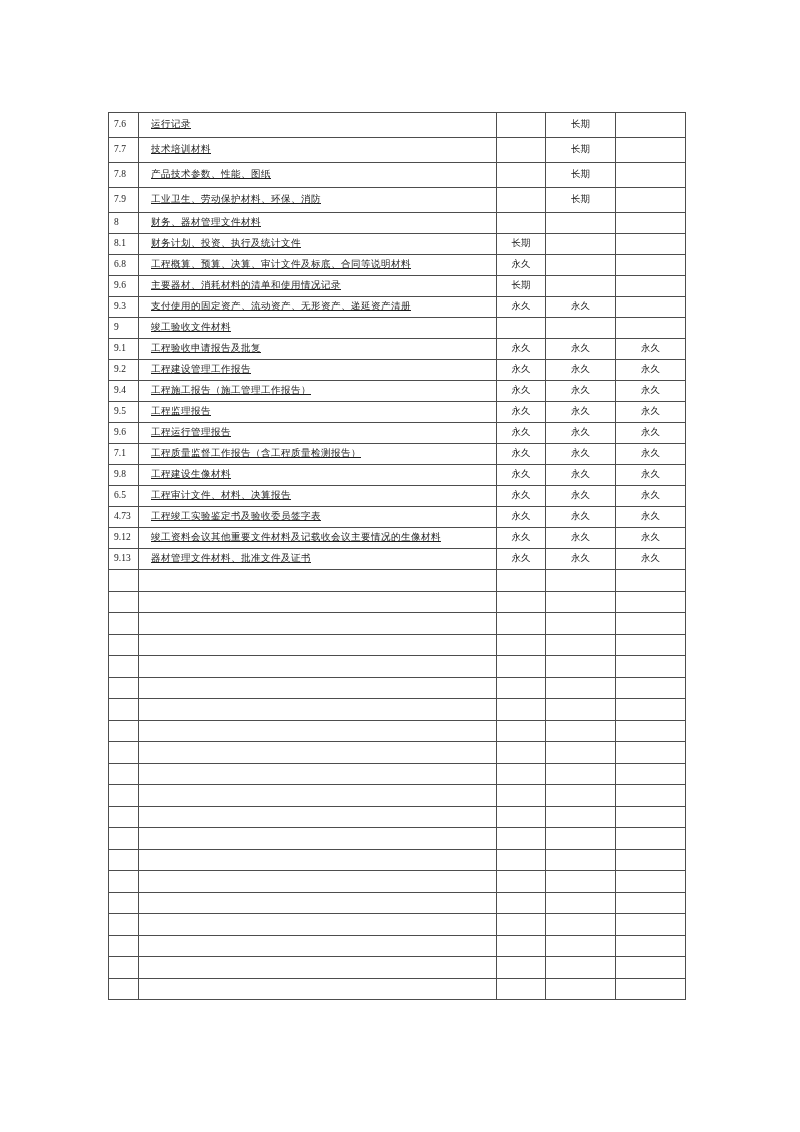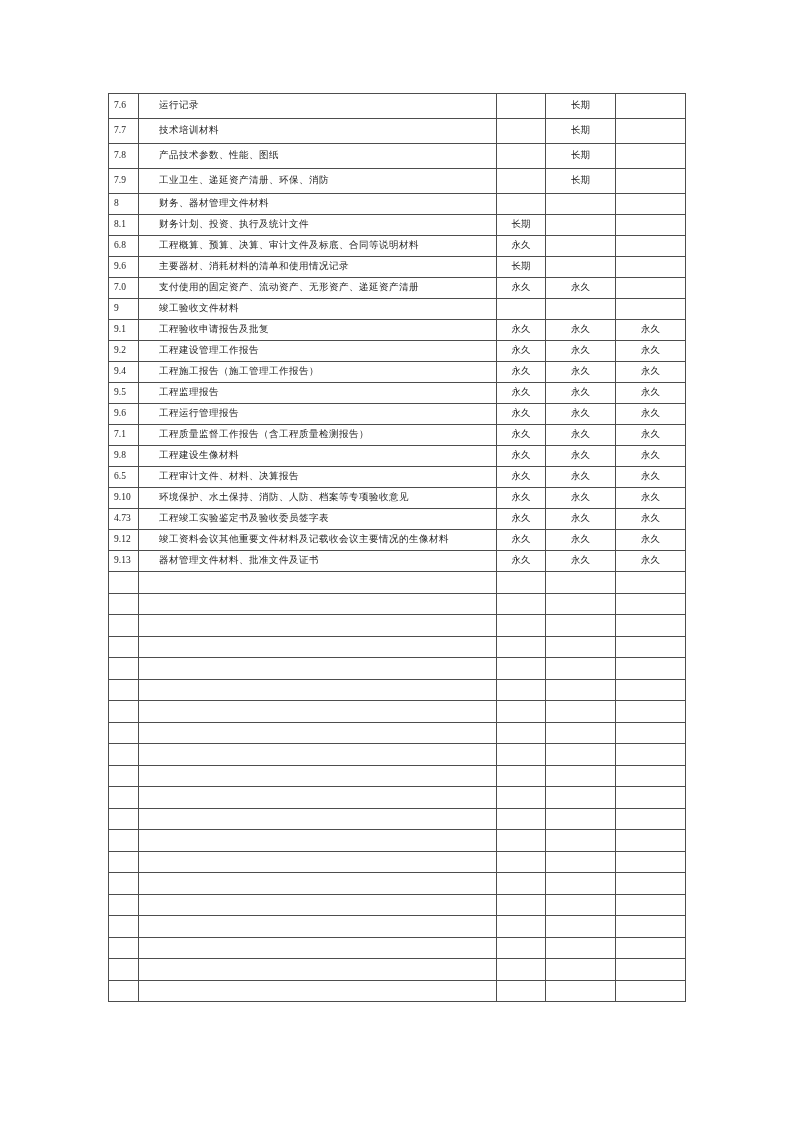--- a/index.html
+++ b/index.html
@@ -12,39 +12,39 @@
     width: 800px;
     height: 1132px;
     background: #ffffff;
     font-family: "Liberation Serif", "DejaVu Serif", serif;
     color: #1c1c1c;
     overflow: hidden;
   }
   .archive-table {
     position: absolute;
     left: 108px;
-    top: 93px;
+    top: 112px;
     width: 577px;
     border-collapse: collapse;
     table-layout: fixed;
     font-size: 9.5px;
   }
   .archive-table td {
     border: 1px solid #4d4d4d;
     padding: 0;
     vertical-align: middle;
     white-space: nowrap;
     overflow: hidden;
     line-height: 1;
   }
   .archive-table tr.row-tall td   { height: 24px; }
   .archive-table tr.row-normal td { height: 20px; }
   .archive-table tr.row-empty td  { height: 20.5px; }
   td.cell-no   { padding-left: 5px; }
-  td.cell-desc { padding-left: 20px; letter-spacing: 0.5px; }
+  td.cell-desc { padding-left: 12px; letter-spacing: 0.5px; text-decoration: underline; }
   td.cell-ret  { text-align: center; }
 </style>
 </head>
 <body>
 
 <div class="page">
   <table class="archive-table">
     <colgroup>
       <col style="width:30px">
       <col style="width:358px">
@@ -69,21 +69,21 @@
         </tr>
         <tr class="row-tall">
           <td class="cell-no">7.8</td>
           <td class="cell-desc">产品技术参数、性能、图纸</td>
           <td class="cell-ret"></td>
           <td class="cell-ret">长期</td>
           <td class="cell-ret"></td>
         </tr>
         <tr class="row-tall">
           <td class="cell-no">7.9</td>
-          <td class="cell-desc">工业卫生、递延资产清册、环保、消防</td>
+          <td class="cell-desc">工业卫生、劳动保护材料、环保、消防</td>
           <td class="cell-ret"></td>
           <td class="cell-ret">长期</td>
           <td class="cell-ret"></td>
         </tr>
         <tr class="row-normal">
           <td class="cell-no">8</td>
           <td class="cell-desc">财务、器材管理文件材料</td>
           <td class="cell-ret"></td>
           <td class="cell-ret"></td>
           <td class="cell-ret"></td>
@@ -103,21 +103,21 @@
           <td class="cell-ret"></td>
         </tr>
         <tr class="row-normal">
           <td class="cell-no">9.6</td>
           <td class="cell-desc">主要器材、消耗材料的清单和使用情况记录</td>
           <td class="cell-ret">长期</td>
           <td class="cell-ret"></td>
           <td class="cell-ret"></td>
         </tr>
         <tr class="row-normal">
-          <td class="cell-no">7.0</td>
+          <td class="cell-no">9.3</td>
           <td class="cell-desc">支付使用的固定资产、流动资产、无形资产、递延资产清册</td>
           <td class="cell-ret">永久</td>
           <td class="cell-ret">永久</td>
           <td class="cell-ret"></td>
         </tr>
         <tr class="row-normal">
           <td class="cell-no">9</td>
           <td class="cell-desc">竣工验收文件材料</td>
           <td class="cell-ret"></td>
           <td class="cell-ret"></td>
@@ -168,27 +168,20 @@
         <tr class="row-normal">
           <td class="cell-no">9.8</td>
           <td class="cell-desc">工程建设生像材料</td>
           <td class="cell-ret">永久</td>
           <td class="cell-ret">永久</td>
           <td class="cell-ret">永久</td>
         </tr>
         <tr class="row-normal">
           <td class="cell-no">6.5</td>
           <td class="cell-desc">工程审计文件、材料、决算报告</td>
-          <td class="cell-ret">永久</td>
-          <td class="cell-ret">永久</td>
-          <td class="cell-ret">永久</td>
-        </tr>
-        <tr class="row-normal">
-          <td class="cell-no">9.10</td>
-          <td class="cell-desc">环境保护、水土保持、消防、人防、档案等专项验收意见</td>
           <td class="cell-ret">永久</td>
           <td class="cell-ret">永久</td>
           <td class="cell-ret">永久</td>
         </tr>
         <tr class="row-normal">
           <td class="cell-no">4.73</td>
           <td class="cell-desc">工程竣工实验鉴定书及验收委员签字表</td>
           <td class="cell-ret">永久</td>
           <td class="cell-ret">永久</td>
           <td class="cell-ret">永久</td>

